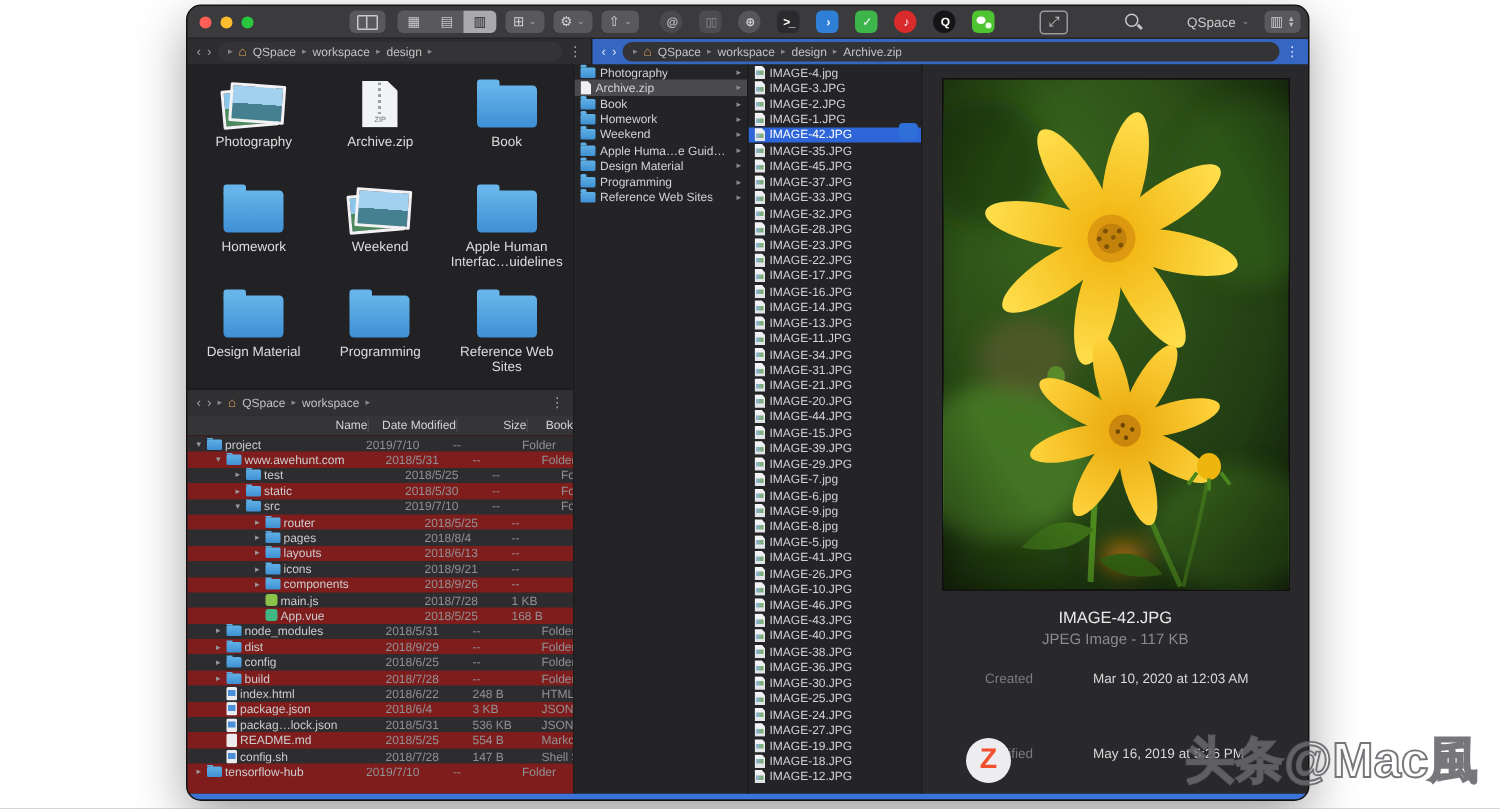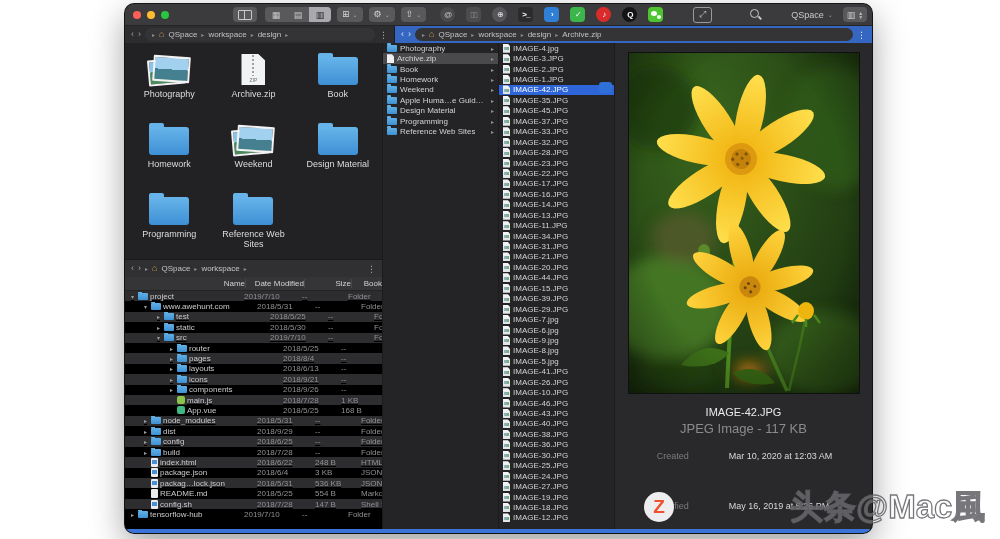--- a/index.html
+++ b/index.html
@@ -74,21 +74,21 @@
   .ic-g-photos::after{right:0;top:0;background:linear-gradient(#a2d1ef 52%,#44808f 52%);transform:rotate(4deg);}
   
   .tree-pane{flex:1;display:flex;flex-direction:column;min-height:0;border-top:1px solid #1b1b1d;}
   .tree-pathbar{height:17px;flex:none;background:#303033;display:flex;align-items:center;font-size:8px;color:#c3c3c5;padding:0 6px;gap:4px;}
   .tree-header{height:13px;flex:none;background:#353538;display:flex;align-items:center;font-size:8px;color:#d2d2d4;border-bottom:1px solid #232325;}
   .th{overflow:hidden;white-space:nowrap;border-right:1px solid #47474a;height:9px;line-height:9px;text-align:right;}
   .th-name{width:112px;padding-left:8px;flex:none;}
   .th-date{width:55px;padding-left:3px;flex:none;}
   .th-size{width:43px;padding-left:3px;flex:none;}
   .th-kind{flex:1;padding-left:3px;border-right:none;}
-  .tree-rows{flex:1;overflow:hidden;background:#000000;text-decoration:underline;}
+  .tree-rows{flex:1;overflow:hidden;background:#7f1d1d;}
   .trow{display:flex;align-items:center;height:10.4px;font-size:8px;color:#cbcbcd;}
   .trow:nth-child(odd){background:#2d2d30;}
   .tname{width:112px;flex:none;display:flex;align-items:center;gap:2px;overflow:hidden;white-space:nowrap;
     padding-left:calc(4px + var(--lvl,0)*13px);}
   .disc{width:7px;flex:none;font-size:6px;color:#9a9a9d;text-align:center;}
   .disc-down::before{content:'▾';}
   .disc-right::before{content:'▸';}
   .tdate{width:55px;flex:none;padding-left:3px;color:#919194;overflow:hidden;white-space:nowrap;}
   .tsize{width:43px;flex:none;padding-left:3px;color:#919194;overflow:hidden;white-space:nowrap;}
   .tkind{flex:1;padding-left:3px;color:#919194;overflow:hidden;white-space:nowrap;}
@@ -111,21 +111,21 @@
   .crow .cicon{flex:none;}
   .crow .cname{overflow:hidden;text-overflow:ellipsis;}
   .crow .arrow{margin-left:auto;color:#8e8e91;font-size:6px;flex:none;}
   .col1 .crow.selected{background:#4a4a4d;}
   .col2 .crow.selected{background:#2e66d9;color:#ffffff;}
   .blue-thumb{position:absolute;left:474px;top:39px;width:13px;height:11px;background:#2e6fd8;border-radius:3px;}
   
   .preview{flex:1;background:#29292b;display:flex;flex-direction:column;align-items:center;overflow:hidden;min-width:0;}
   .photo{margin-top:10px;width:230px;height:340px;flex:none;box-shadow:0 0 0 1px #101012;background:#101012;}
   .pv-name{margin-top:13px;font-size:11px;color:#eaeaec;}
-  .pv-sub{margin-top:3px;font-size:13px;color:#8b8b8e;}
+  .pv-sub{margin-top:3px;font-size:10px;color:#8b8b8e;}
   .pv-meta{margin-top:15px;display:grid;grid-template-columns:auto auto;column-gap:7px;row-gap:3px;font-size:9px;gap:40px;}
   .pv-label{color:#7b7b7e;text-align:right;}
   .pv-val{color:#d8d8da;}
   .bottom-strip{height:4px;flex:none;background:#3b74d8;}
   
   .wm-logo{position:absolute;left:644px;top:492px;width:30px;height:30px;border-radius:50%;background:#ededef;
     color:#f1502f;font-weight:bold;font-size:19px;display:flex;align-items:center;justify-content:center;z-index:5;}
   .wm1{position:absolute;left:687px;top:481px;font-size:36px;font-weight:700;letter-spacing:1px;
     color:rgba(255,255,255,.88);text-shadow:0 1px 3px rgba(70,70,75,.35);z-index:4;white-space:nowrap;}
   .wm2{position:absolute;left:790px;top:485px;font-size:33px;font-weight:700;color:rgba(255,255,255,.28);
@@ -277,20 +277,26 @@
               <span class="gic-wrap">
                 <span data-name="grid-item-icon" class="ic-g-folder"></span>
               </span>
               <span class="glabel" data-name="grid-item-label">Homework</span>
             </div>
             <div class="grid-item" data-name="grid-item">
               <span class="gic-wrap">
                 <span data-name="grid-item-icon" class="ic-g-photos"></span>
               </span>
               <span class="glabel" data-name="grid-item-label">Weekend</span>
+            </div>
+            <div class="grid-item" data-name="grid-item">
+              <span class="gic-wrap">
+                <span data-name="grid-item-icon" class="ic-g-folder"></span>
+              </span>
+              <span class="glabel" data-name="grid-item-label">Apple Human Interfac…uidelines</span>
             </div>
             <div class="grid-item" data-name="grid-item">
               <span class="gic-wrap">
                 <span data-name="grid-item-icon" class="ic-g-folder"></span>
               </span>
               <span class="glabel" data-name="grid-item-label">Design Material</span>
             </div>
             <div class="grid-item" data-name="grid-item">
               <span class="gic-wrap">
                 <span data-name="grid-item-icon" class="ic-g-folder"></span>

